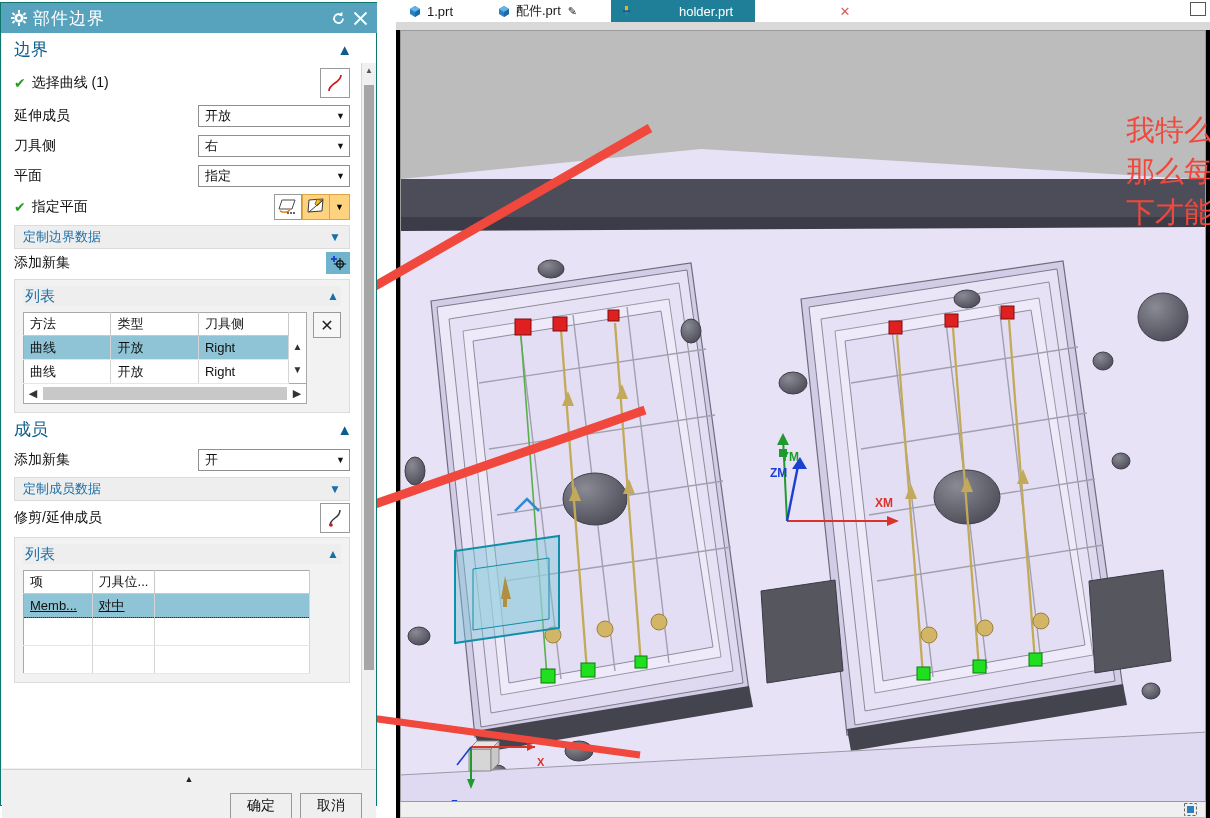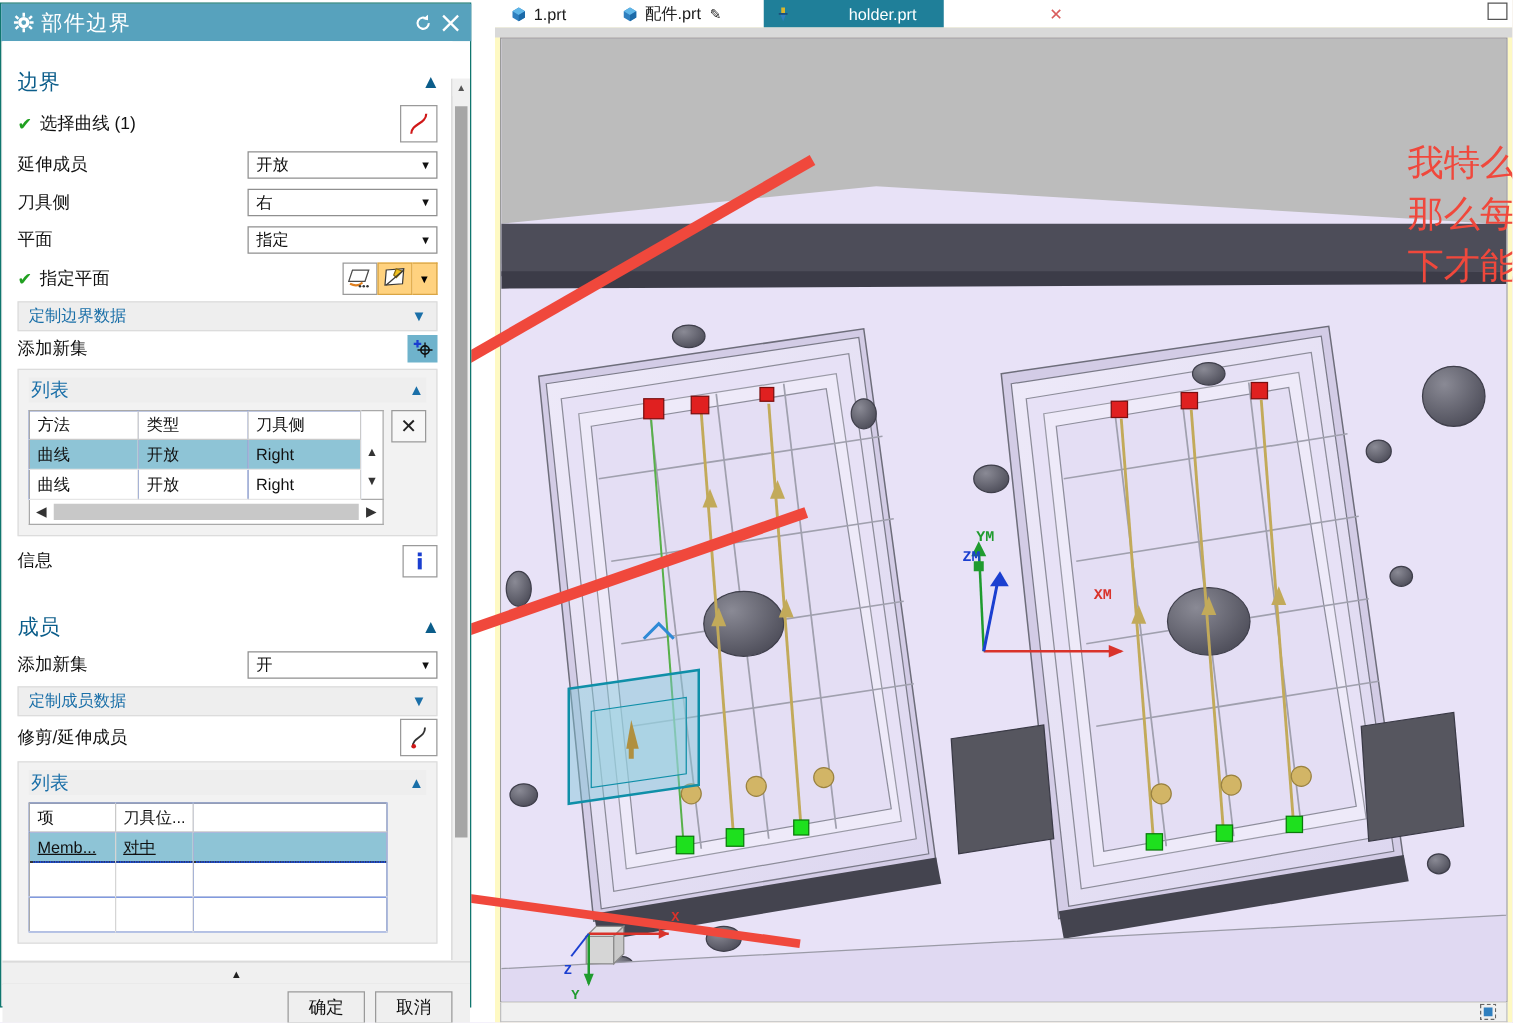--- a/index.html
+++ b/index.html
@@ -5,21 +5,21 @@
   html,body{margin:0;padding:0;}
   body{
     width:1210px;height:818px;overflow:hidden;
     font-family:"Liberation Sans","DejaVu Sans",sans-serif;
     background:#ffffff;
     -webkit-font-smoothing:antialiased;
   }
   .app{position:relative;width:1210px;height:818px;}
 
   
-  .viewport{position:absolute;left:396px;top:0;width:814px;height:818px;background:#fef9c3;overflow:hidden;}
+  .viewport{position:absolute;left:396px;top:0;width:814px;height:818px;background:#000000;overflow:hidden;}
   .tabbar{position:absolute;left:0;top:0;width:814px;height:22px;background:#ffffff;}
   .tab{position:absolute;top:0;height:22px;display:flex;align-items:center;gap:5px;padding:0 9px;
        font-size:13px;color:#1b1b1b;box-sizing:border-box;white-space:nowrap;}
   .tab.active{background:#1f7f99;color:#ffffff;gap:46px;}
   .tab-ico{width:13px;height:13px;position:relative;flex:none;}
   .tab-ico.part svg{display:block}
   .tab-x{font-size:13px;color:#d95d5d;margin-left:3px;line-height:1;}
   .tab-mod{font-size:11px;margin-left:2px;}
   .tabbar-under{position:absolute;left:0;top:22px;width:814px;height:8px;background:#d9d9d9;}
 
@@ -31,35 +31,35 @@
              border-top:none;box-sizing:border-box;}
   .vp-status-ico{position:absolute;right:8px;top:1px;width:13px;height:13px;}
 
   
   .annot{position:absolute;left:730px;top:110px;width:440px;color:#f0483c;font-size:29px;line-height:41px;
          font-family:"DejaVu Serif","Liberation Serif",serif;white-space:pre;pointer-events:none;}
 
   .arrows{position:absolute;left:0;top:0;width:1210px;height:818px;pointer-events:none;}
 
   
-  .axlabel{position:absolute;font-size:12px;font-family:Liberation Mono, monospace;font-weight:bold;}
+  .axlabel{position:absolute;font-size:12px;font-family:Liberation Sans, sans-serif;font-weight:bold;margin-top:27px;}
 
   
   .dialog{position:absolute;left:0;top:2px;width:377px;height:804px;background:#f0f0f0;
           border:1px solid #0f766e;box-sizing:border-box;}
   .dlg-title{position:absolute;left:0;top:0;width:376px;height:30px;background:#57a2bd;display:flex;align-items:center;
              box-sizing:border-box;padding:0 6px;}
   .dlg-title .gear{width:16px;height:16px;margin:0 6px 0 4px;flex:none;}
   .dlg-title .t{color:#ffffff;font-size:17px;letter-spacing:1px;flex:1;}
   .dlg-title .ti{width:22px;height:22px;display:flex;align-items:center;justify-content:center;color:#ffffff;}
 
   .dlg-body{position:absolute;left:1px;top:30px;width:374px;height:735px;background:#ffffff;overflow:hidden;}
   .dlg-scroll{position:absolute;left:0;top:0;width:360px;height:735px;background:#ffffff;}
 
-  .sec-head{display:flex;align-items:center;height:32px;padding:16px 10px 0 12px;background:#ffffff;}
+  .sec-head{display:flex;align-items:center;height:32px;padding:0 10px 0 12px;background:#ffffff;}
   .sec-head .st{color:#0b5d8a;font-size:17px;flex:1;}
   .sec-head .chev{color:#0b5d8a;font-size:15px;font-weight:bold;}
 
   .sub-head{display:flex;align-items:center;height:24px;margin:2px 12px 0 12px;background:#eeeeee;
             border:1px solid #dcdcdc;padding:0 8px;box-sizing:border-box;}
   .sub-head .st{color:#1a6fa8;font-size:13px;flex:1;}
   .sub-head .chev{color:#1a6fa8;font-size:12px;font-weight:bold;}
 
   .row{display:flex;align-items:center;height:30px;padding:0 12px;box-sizing:border-box;}
   .row .lbl{font-size:14px;color:#111;}
@@ -75,21 +75,21 @@
   .iconbtn{width:28px;height:26px;border:1px solid #9a9a9a;background:#ffffff;display:flex;align-items:center;
            justify-content:center;box-sizing:border-box;}
   .iconbtn.hl{background:#ffd27f;border-color:#d9a545;}
   .iconbtn.teal{background:#6fb3cc;border:none;width:24px;height:22px;}
   .dd-arrow{width:20px;height:26px;border:1px solid #d9a545;border-left:none;background:#ffd27f;display:flex;
             align-items:center;justify-content:center;font-size:9px;box-sizing:border-box;}
 
   
   .listbox{margin:2px 12px 0 12px;background:#f2f2f2;border:1px solid #dcdcdc;padding:6px 8px 8px 8px;box-sizing:border-box;}
   .tblwrap{display:flex;align-items:flex-start;gap:6px;}
-  .tbl{flex:1;border:1px solid #a9a9a9;background:#1d4ed8;border-collapse:collapse;table-layout:fixed;}
+  .tbl{flex:1;border:1px solid #a9a9a9;background:#737373;border-collapse:collapse;table-layout:fixed;}
   .tbl th{font-size:13px;font-weight:normal;color:#111;text-align:left;padding:2px 6px;height:22px;
           border-right:1px solid #c9c9c9;border-bottom:1px solid #c9c9c9;background:#ffffff;box-sizing:border-box;}
   .tbl td{font-size:13px;color:#111;padding:2px 6px;height:24px;border-right:1px solid #d5d5d5;
           border-bottom:1px solid #e6e6e6;background:#ffffff;box-sizing:border-box;overflow:hidden;white-space:nowrap;}
   .tbl tr.sel td{background:#8ec4d6;}
   .tbl tr.sel.dot td{border-top:1px dotted #333;border-bottom:1px dotted #333;text-decoration:underline;}
   .vscroll{width:17px;border:1px solid #a9a9a9;border-left:none;background:#ffffff;}
   .vsbtn{height:23px;display:flex;align-items:center;justify-content:center;font-size:10px;color:#333;}
   .hscroll{height:19px;margin-top:0;border:1px solid #a9a9a9;border-top:none;background:#ffffff;display:flex;align-items:center;}
   .hsbtn{width:18px;text-align:center;font-size:11px;color:#333;}
@@ -535,30 +535,20 @@
               <div class="hscroll">
                 <span class="hsbtn">◀</span>
                 <span class="hsthumb"></span>
                 <span class="hsbtn">▶</span>
               </div>
             </div>
             <div class="delbtn">✕</div>
           </div>
         </div>
 
-        <div class="row" style="height:40px;">
-          <span class="lbl">信息</span>
-          <span class="grow"></span>
-          <span class="iconbtn">
-            <svg width="18" height="18" viewBox="0 0 18 18">
-              <rect x="7.2" y="2" width="3.2" height="3" fill="#1b3fd0"></rect>
-              <rect x="7.2" y="6.5" width="3.2" height="9" fill="#1b3fd0"></rect>
-            </svg>
-          </span>
-        </div>
 
         <div class="sec-head">
           <span class="st">成员</span>
           <span class="chev">▲</span>
         </div>
 
         <div class="row">
           <span class="lbl">添加新集</span>
           <span class="grow"></span>
           <span class="combo">

